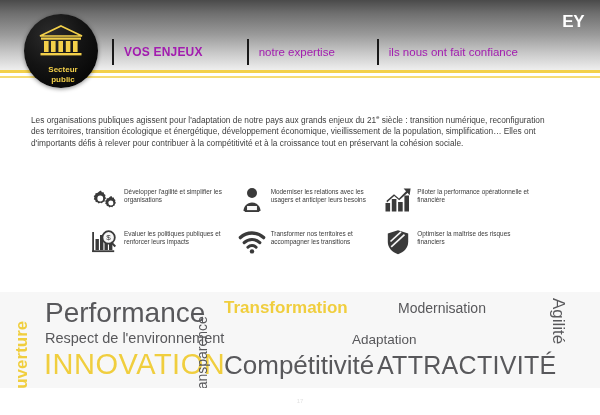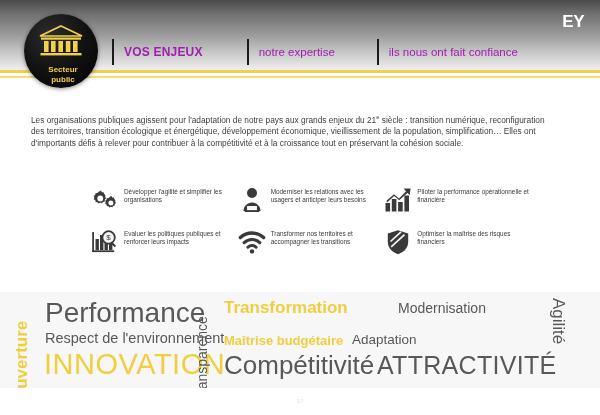--- a/index.html
+++ b/index.html
@@ -321,21 +321,20 @@
   <span class="w-grey" style="left:45px; top:38px; font-size:14.5px;">Respect de l'environnement</span>
 
   <span class="w-yellow" style="left:44px; top:56px; font-size:29px; letter-spacing:0.5px;">INNOVATION</span>
 
   <span class="w-grey vert-up" style="left:210px; top:94px; font-size:14px;">Transparence</span>
 
   <span class="w-yellow" style="left:224px; top:6px; font-size:17px; font-weight:bold;text-align:center;">Transformation</span>
 
   <span class="w-grey" style="left:398px; top:8px; font-size:14px;">Modernisation</span>
 
-  <span class="w-yellow" style="left:224px; top:41px; font-size:13px; font-weight:bold;">Maîtrise budgétaire</span>
 
   <span class="w-grey" style="left:352px; top:40px; font-size:13.5px;">Adaptation</span>
 
 
   <span class="w-grey" style="left:224px; top:58px; font-size:26px;">Compétitivité</span>
 
   <span class="w-grey" style="left:377px; top:59px; font-size:25px; letter-spacing:0.3px;">ATTRACTIVITÉ</span>
 
   <span class="w-grey vert-dn" style="left:568px; top:6px; font-size:17px;">Agilité</span>
 </div>

